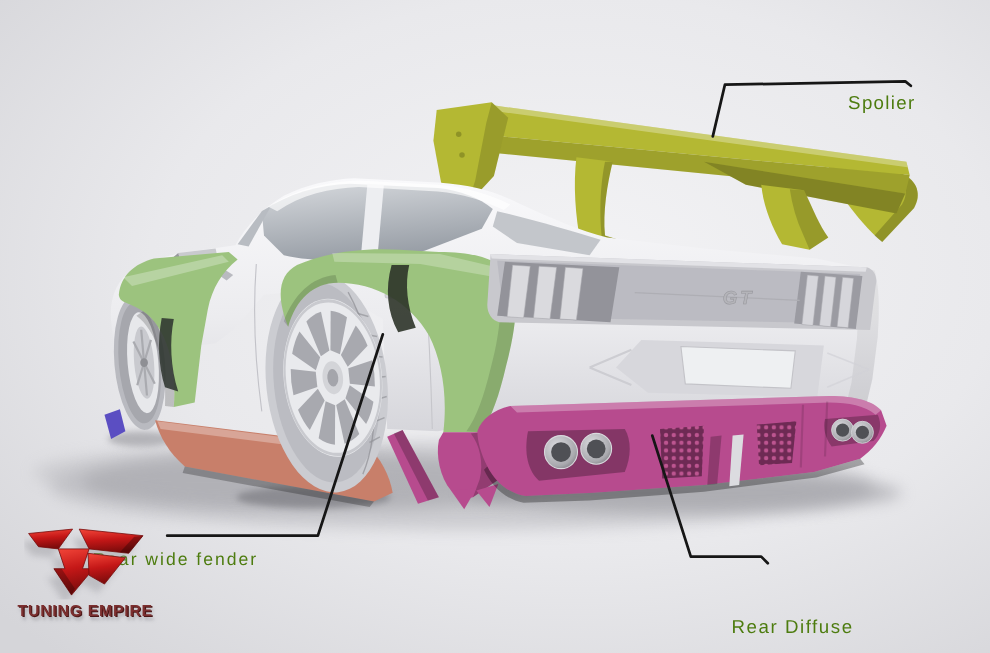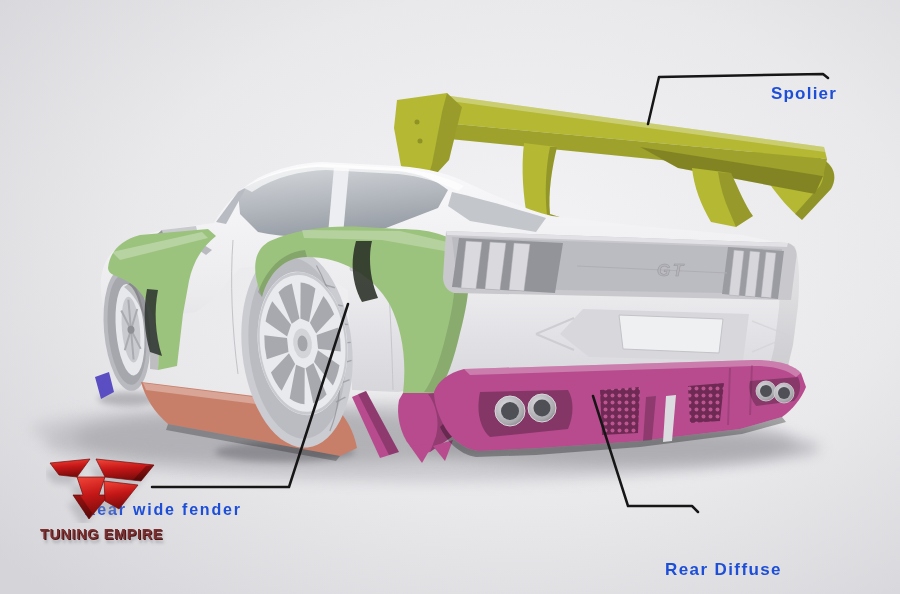--- a/index.html
+++ b/index.html
@@ -1,23 +1,23 @@
 <!DOCTYPE html>
 <html><head>
 <meta charset="utf-8">
 <style>
   html,body{margin:0;padding:0;background:#cfcfd3;}
   .stage{position:relative;width:900px;height:594px;overflow:hidden;
          font-family:"Liberation Sans",sans-serif;background:#e6e6e9;}
   .scene{position:absolute;left:0;top:0;width:900px;height:594px;z-index:1;}
-  .label{position:absolute;z-index:2;font-weight:700;color:#1d4ed8;white-space:nowrap;}
+  .label{position:absolute;z-index:2;font-weight:400;color:#4d7c0f;white-space:nowrap;}
   .label-spoiler{left:771px;top:84px;font-size:17px;letter-spacing:1.2px;}
   .label-fender{left:84px;top:501px;font-size:16px;letter-spacing:1.8px;}
   .label-diffuser{left:665px;top:517px;font-size:17px;letter-spacing:1.4px;margin-top:43px;}
-  .brand{position:absolute;left:0;top:448px;width:210px;height:110px;z-index:3;margin-left:24px;}
+  .brand{position:absolute;left:0;top:470px;width:210px;height:110px;z-index:3;}
   .brand .logo{position:absolute;left:22px;top:9px;}
   .brand-name{position:absolute;left:16px;top:78px;font-size:14.5px;font-weight:700;
               letter-spacing:.6px;color:#7c2f2f;white-space:nowrap;
               text-shadow:1px 1px 0 #4a1717, 2px 4px 3px rgba(130,130,136,.55);}
 </style>
 </head>
 <body>
 
 <div class="stage">
 

